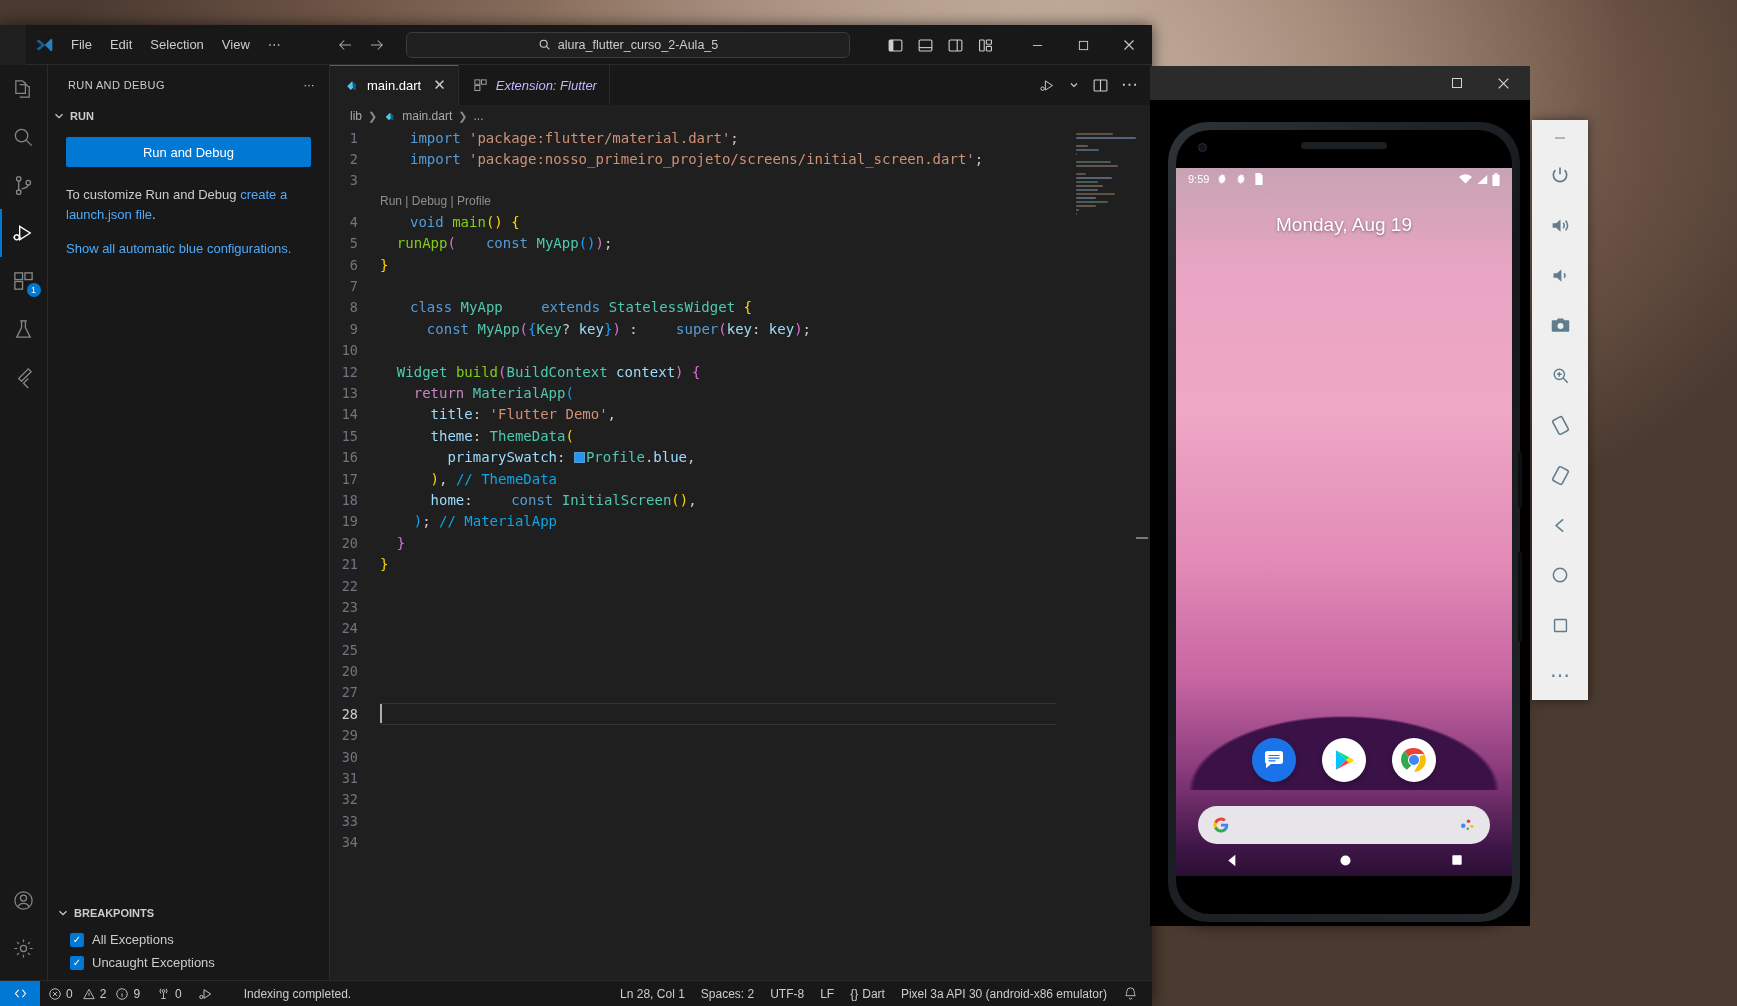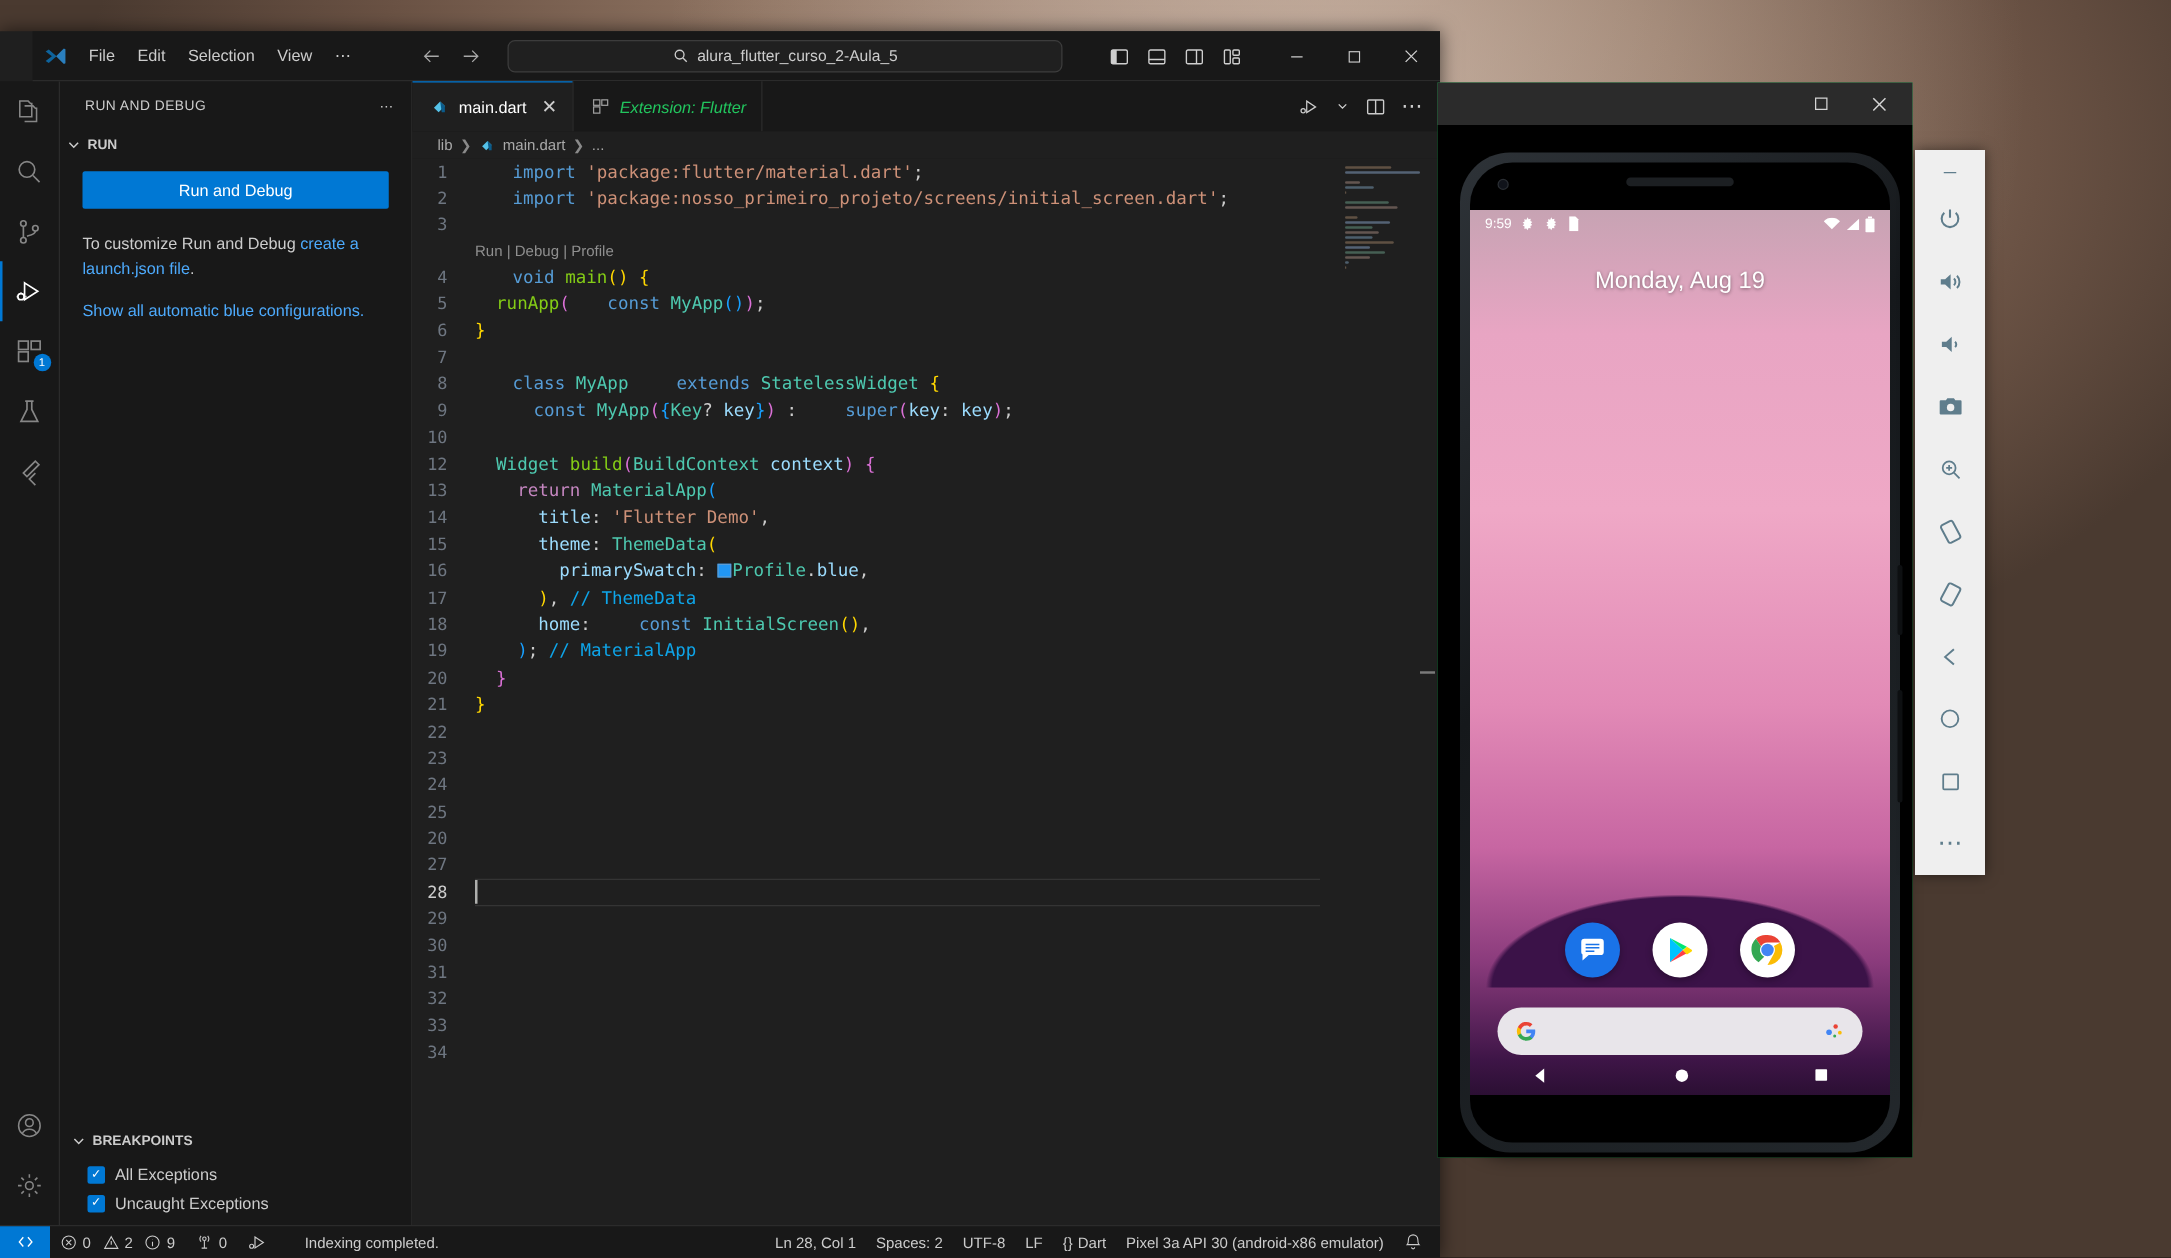--- a/index.html
+++ b/index.html
@@ -115,21 +115,21 @@
     width: 14px; height: 14px; border-radius: 2px; background:#0078d4;
     display:flex; align-items:center; justify-content:center; color:#fff;
     font-size: 10px; line-height: 14px;
   }
 
   
   .editorgroup { flex: 1 1 auto; display:flex; flex-direction: column; min-width:0; background:#1f1f1f;}
   .tabsrow { height: 40px; flex:0 0 40px; background:#181818; display:flex; align-items:stretch; position:relative;}
   .tab {
     display:flex; align-items:center; gap: 8px; padding: 0 12px 0 14px;
-    font-size: 13px; color:#22c55e; background:#181818; border-right:1px solid #2b2b2b;
+    font-size: 13px; color:#c4b5fd; background:#181818; border-right:1px solid #2b2b2b;
     position:relative; max-width: 240px;
   }
   .tab.active { background:#1f1f1f; color:#ffffff; }
   .tab.active::before {
     content:""; position:absolute; top:0; left:0; right:0; height:1px; background:#0078d4;
   }
   .tab .close { color:#cccccc; font-size: 15px; margin-left: 4px; }
   .tab.preview .tab-label { font-style: italic; }
   .tabs-actions { margin-left:auto; display:flex; align-items:center; gap: 12px; padding-right: 14px; color:#cccccc; }
 
@@ -187,21 +187,21 @@
     height: 26px; flex: 0 0 26px; background:#181818; display:flex; align-items:center;
     font-size: 12px; color:#cccccc; border-top:1px solid #2b2b2b;
   }
   .sb-remote { background:#0078d4; width:40px; height:26px; display:flex; align-items:center; justify-content:center; color:#fff;}
   .sb-item { display:flex; align-items:center; gap:4px; padding: 0 8px; height:26px; }
   .sb-right { margin-left:auto; display:flex; align-items:center; }
 
   
   #emulator {
     position:absolute; left: 1150px; top: 66px; width: 380px; height: 860px;
-    background: #22c55e;
+    background: #6d28d9;
   }
   .emu-titlebar {
     height: 34px; background:#2b2b2b; display:flex; align-items:center; justify-content:flex-end;
     color:#d4d4d4; padding-right: 4px;
   }
   .emu-tb-btn { width: 46px; height:34px; display:flex; align-items:center; justify-content:center; }
   .emu-stage { position:absolute; left:0; top:34px; right:0; bottom:0; background:#000; }
 
   .phone {
     position:absolute; left: 18px; top: 22px; width: 352px; height: 800px;

